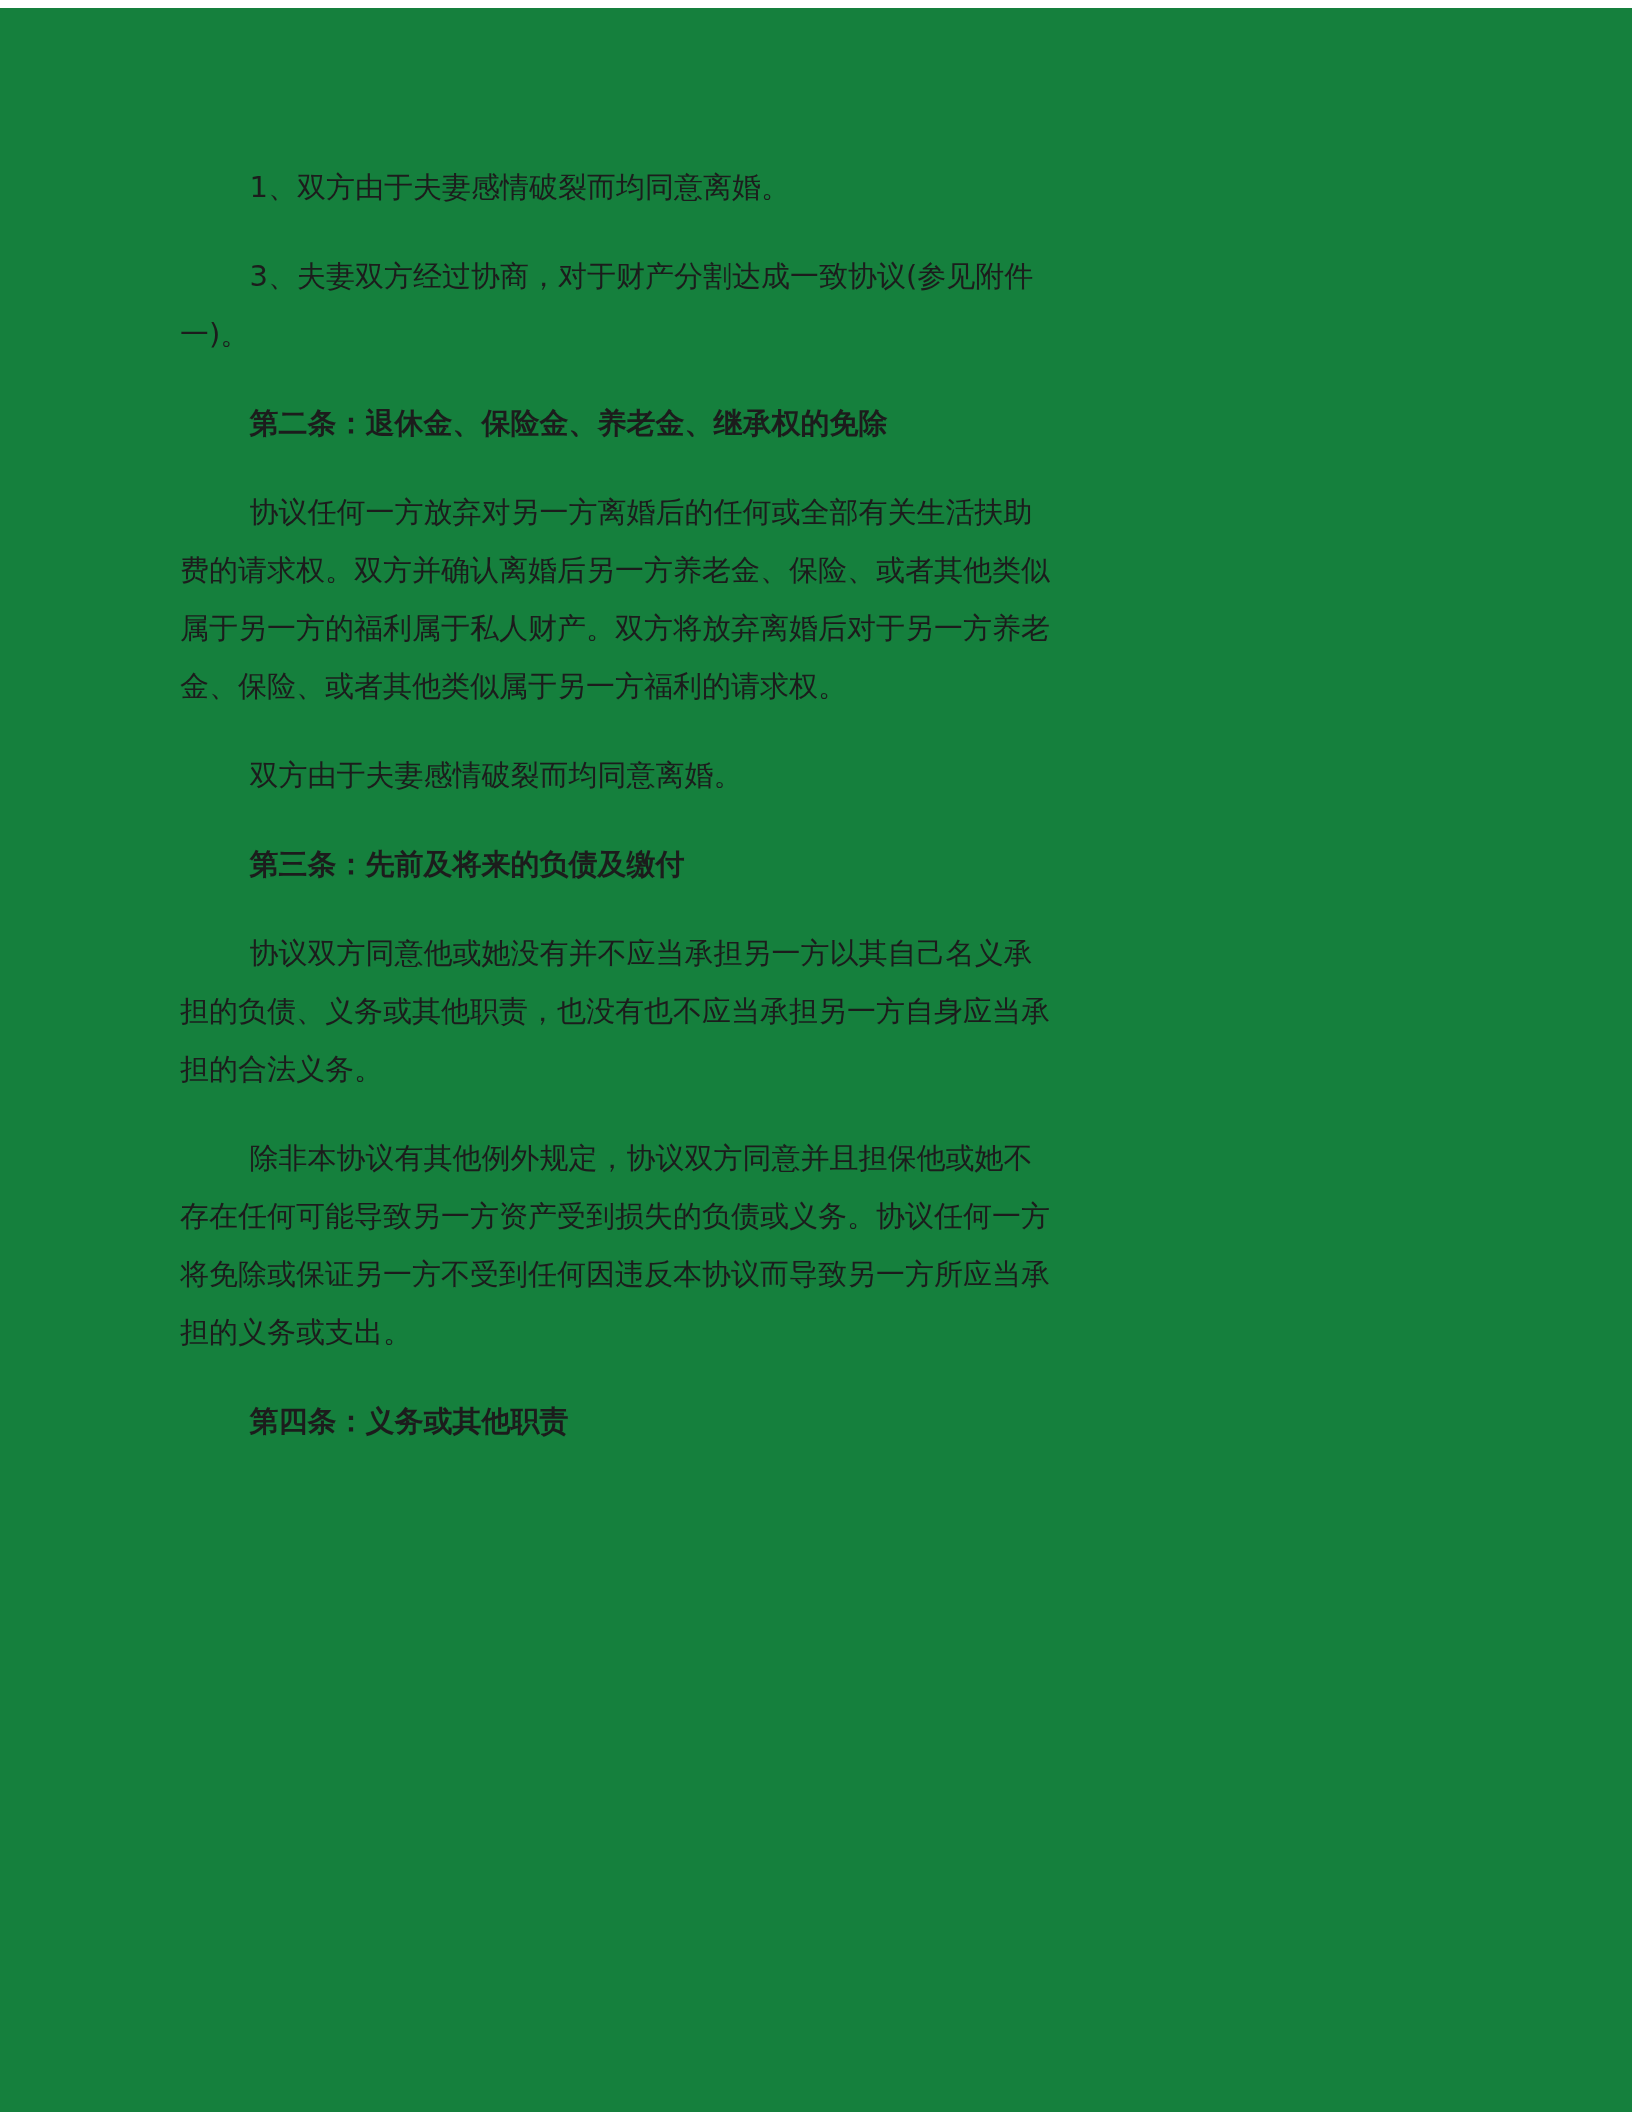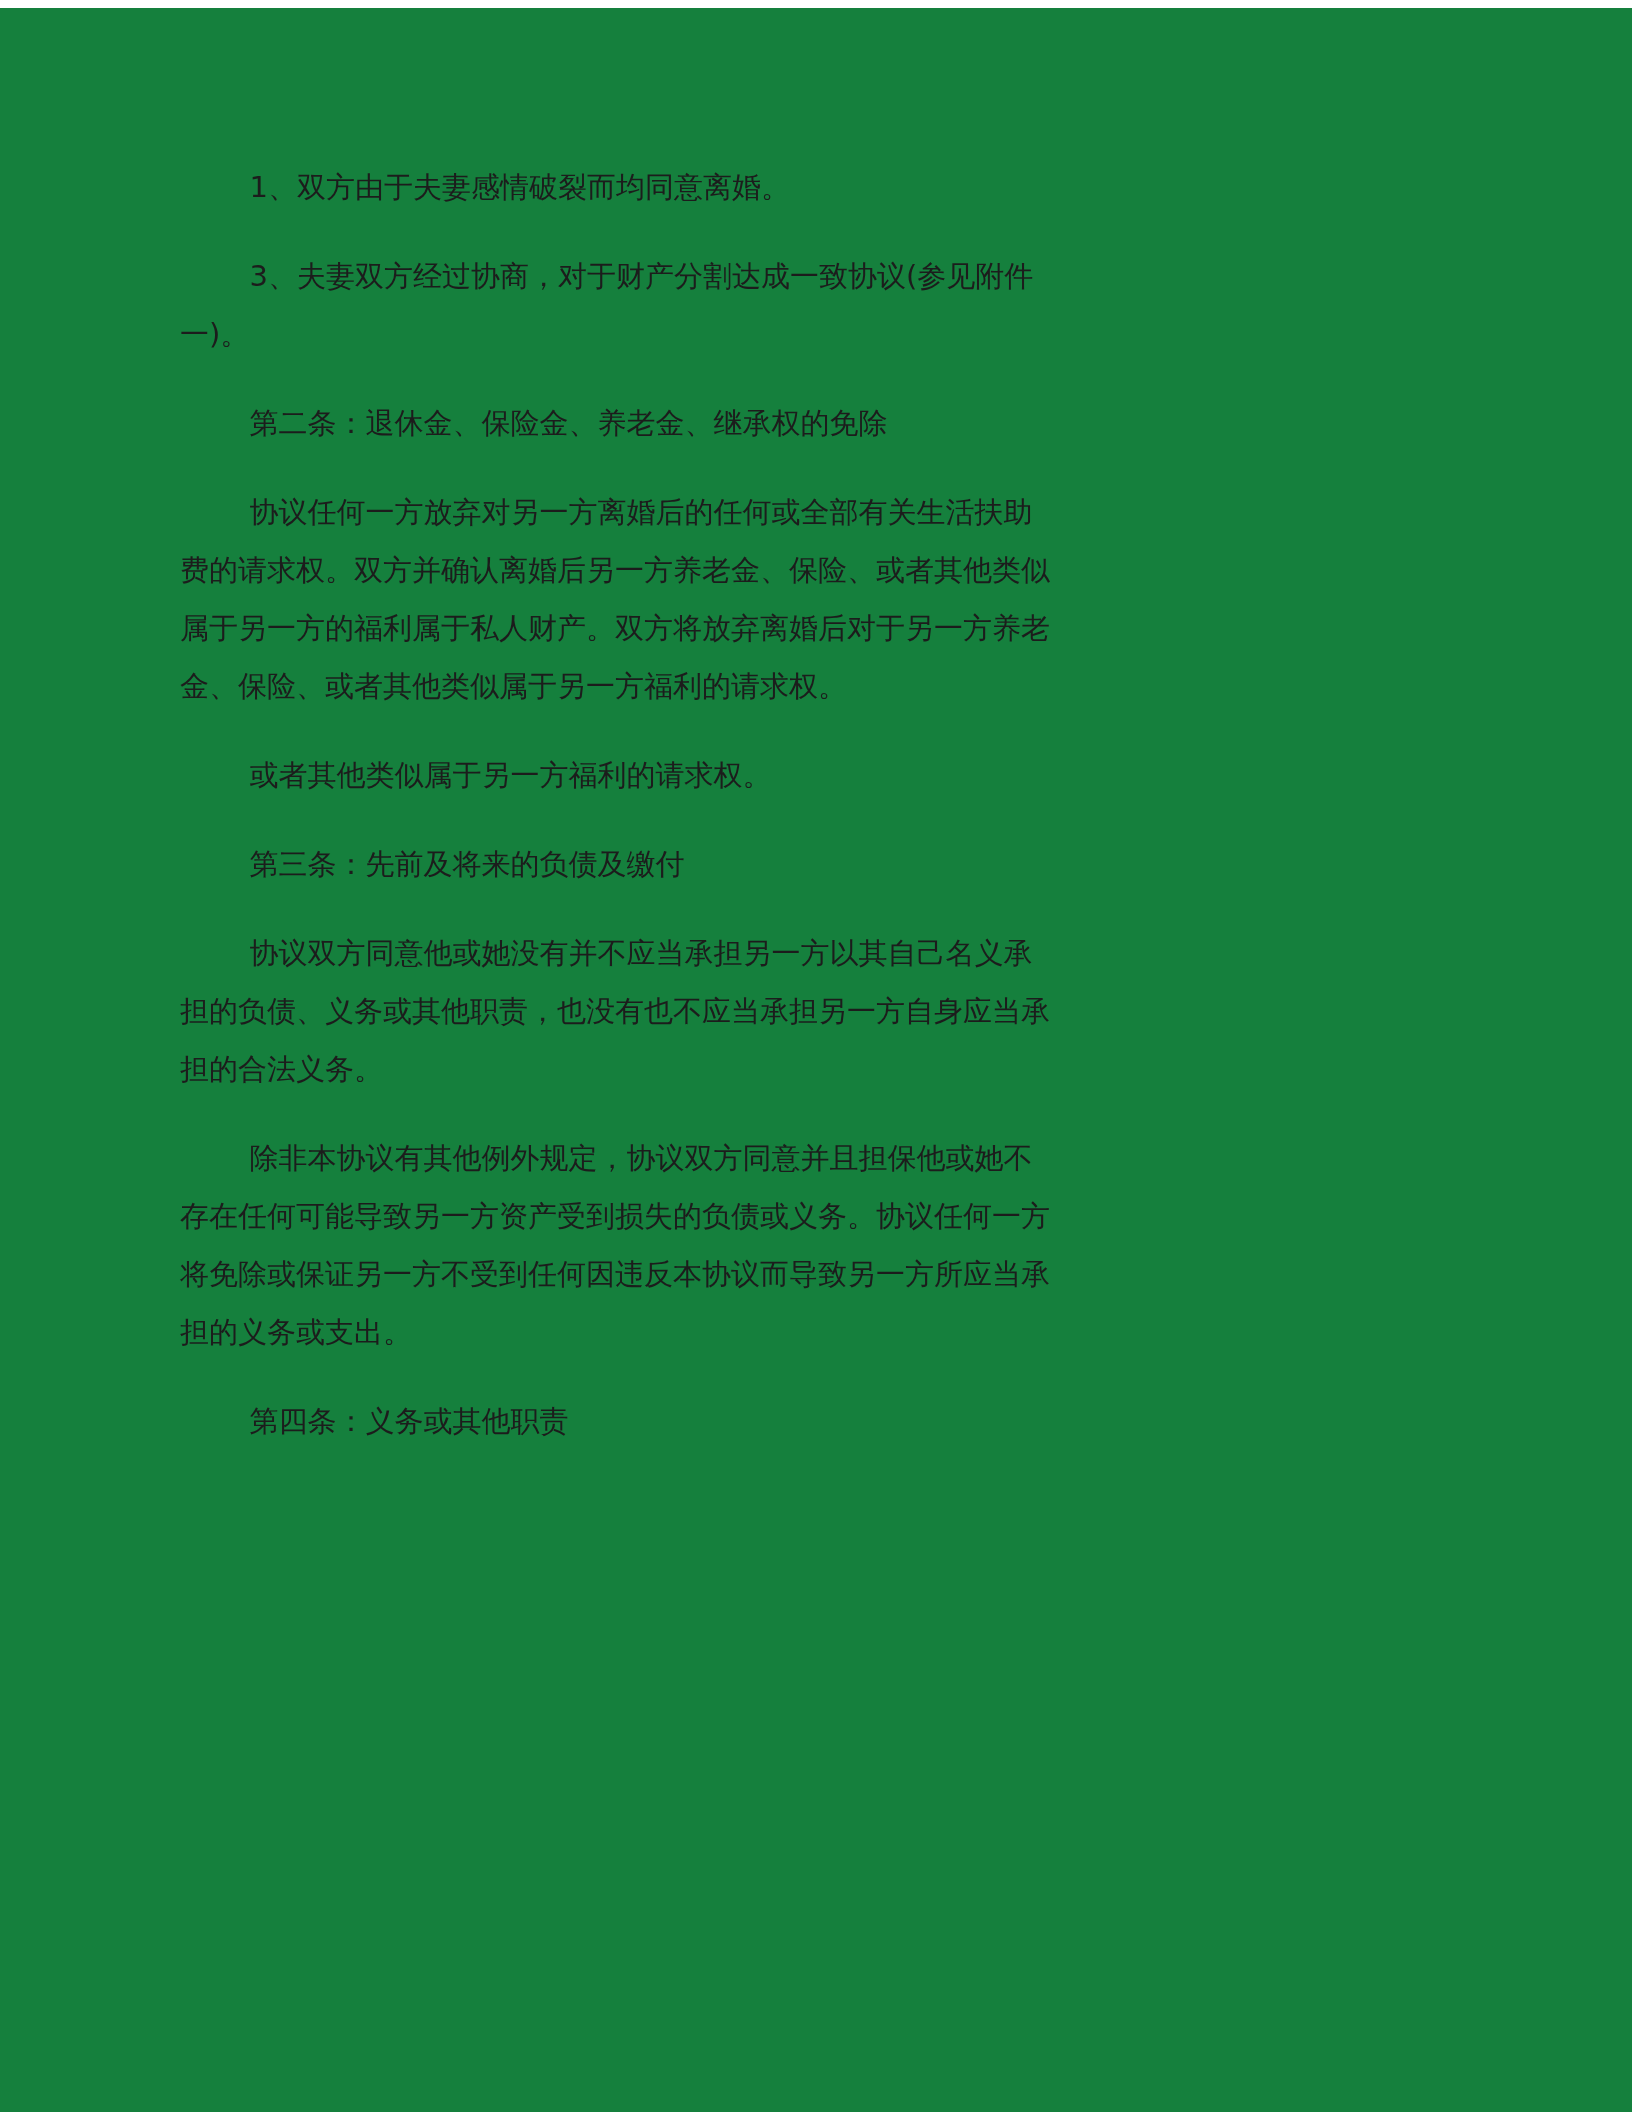--- a/index.html
+++ b/index.html
@@ -27,31 +27,31 @@
     word-break: break-all;
   }
 
   .doc-body p {
     text-indent: 2.4em;
     margin-bottom: 31px;
     font-weight: 400;
   }
 
   .doc-body p.heading {
-    font-weight: 400;
+    font-weight: 700;
   }
 </style>
 </head>
 <body>
 
 <div class="page">
   <div class="doc-body">
     <p>1、双方由于夫妻感情破裂而均同意离婚。</p>
     <p>3、夫妻双方经过协商，对于财产分割达成一致协议(参见附件一)。</p>
     <p class="heading">第二条：退休金、保险金、养老金、继承权的免除</p>
     <p>协议任何一方放弃对另一方离婚后的任何或全部有关生活扶助费的请求权。双方并确认离婚后另一方养老金、保险、或者其他类似属于另一方的福利属于私人财产。双方将放弃离婚后对于另一方养老金、保险、或者其他类似属于另一方福利的请求权。</p>
-    <p>或者其他类似属于另一方福利的请求权。</p>
+    <p>双方由于夫妻感情破裂而均同意离婚。</p>
     <p class="heading">第三条：先前及将来的负债及缴付</p>
     <p>协议双方同意他或她没有并不应当承担另一方以其自己名义承担的负债、义务或其他职责，也没有也不应当承担另一方自身应当承担的合法义务。</p>
     <p>除非本协议有其他例外规定，协议双方同意并且担保他或她不存在任何可能导致另一方资产受到损失的负债或义务。协议任何一方将免除或保证另一方不受到任何因违反本协议而导致另一方所应当承担的义务或支出。</p>
     <p class="heading">第四条：义务或其他职责</p>
   </div>
 </div>
 
 </body></html>

